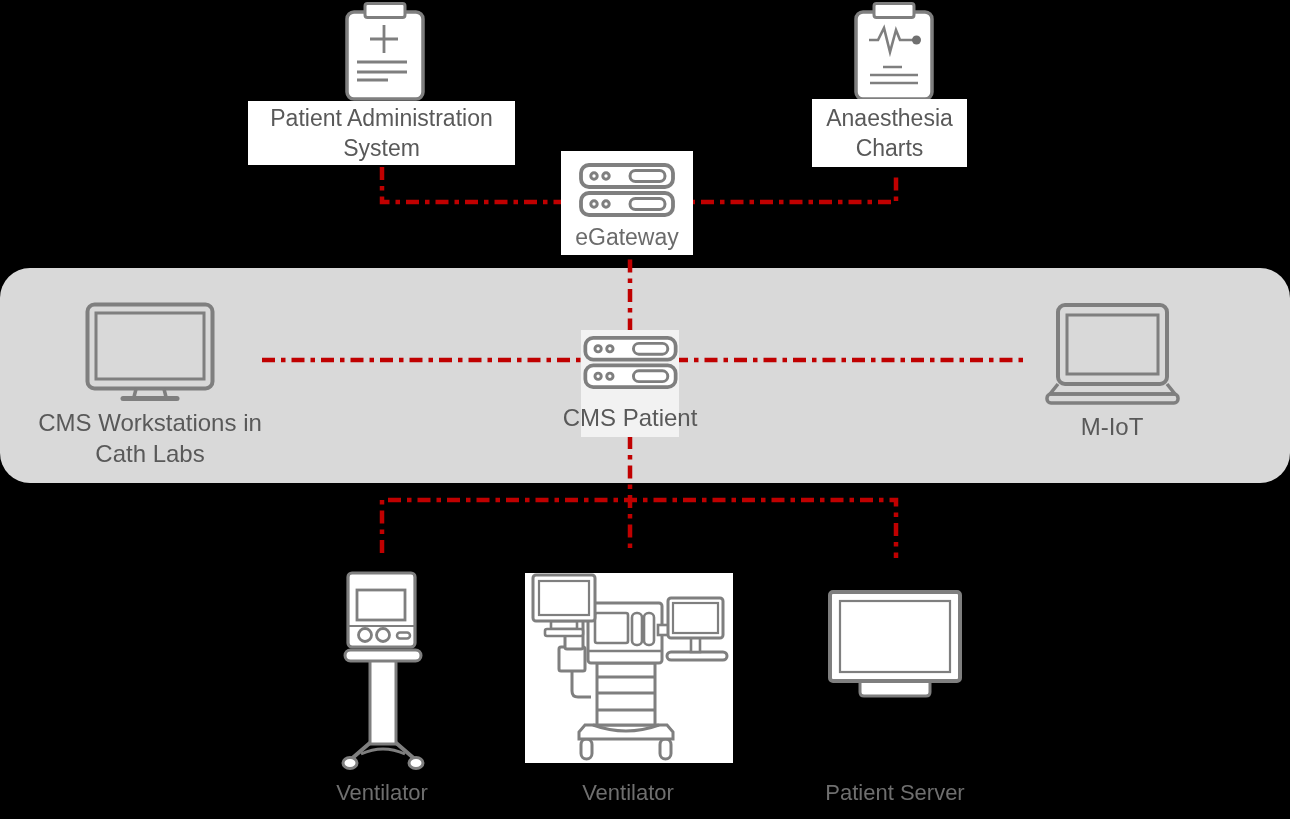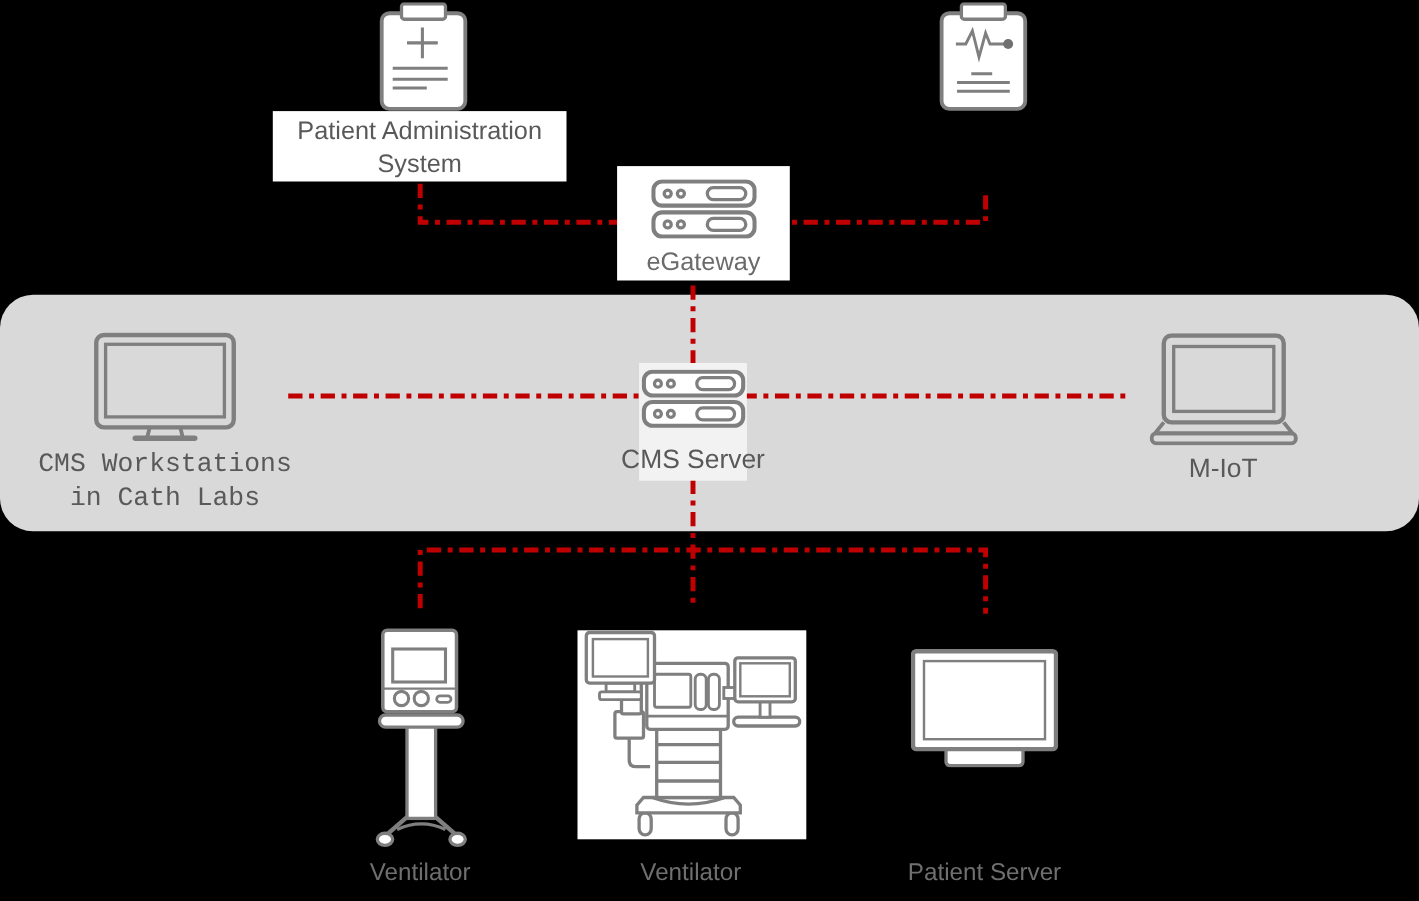--- a/index.html
+++ b/index.html
@@ -18,21 +18,21 @@
     font-size:23px;line-height:1.32;
   }
   .bandlabel{
     position:absolute;z-index:3;color:var(--txt);font-size:24px;line-height:1.3;
     text-align:center;
   }
   .bottomlabel{
     position:absolute;z-index:3;color:var(--txt-dim);font-size:22px;text-align:center;white-space:nowrap;
   }
   .whitebox{position:absolute;z-index:3;background:#fff;}
-  .egw{left:561px;top:151px;width:157px;height:104px;display:flex;flex-direction:column;align-items:center;}
+  .egw{left:561px;top:151px;width:132px;height:104px;display:flex;flex-direction:column;align-items:center;}
   .egw svg{margin-top:12px;}
   .egw .egw-label{color:#6b6b6b;font-size:23px;margin-top:7px;}
   .cmsbox{left:581px;top:330px;width:98px;height:107px;background:#f2f2f2;display:flex;justify-content:center;}
   .cmsbox svg{margin-top:6px;}
   .cms-label{position:absolute;left:545px;top:404px;width:170px;text-align:center;z-index:4;color:var(--txt);font-size:24px;white-space:nowrap;}
   svg .ln{fill:none;stroke:var(--ink);}
   svg .fw{fill:#fff;stroke:var(--ink);}
 </style>
 </head>
 <body>
@@ -63,20 +63,23 @@
 
   <div class="node" style="left:853px;top:2px;">
     <svg width="82" height="100" viewBox="0 0 82 100">
       <rect class="fw" x="3" y="10" width="76" height="87" rx="7" stroke-width="3.5"></rect>
       <rect class="fw" x="21" y="1.5" width="40" height="14" rx="2.5" stroke-width="3"></rect>
       <path class="ln" d="M16,38 L25,38 L31,26 L37,50 L43,28 L47,38 L61,38" stroke-width="2.6"></path>
       <circle cx="63.5" cy="38" r="4.5" fill="#707070"></circle>
       <path class="ln" d="M30,65 H49 M17,73 H65 M17,81 H65" stroke-width="2.6"></path>
     </svg>
   </div>
+  <div class="labelbox" style="left:812px;top:99px;width:155px;height:68px;">
+    <span>Anaesthesia Charts</span>
+  </div>
 
   <div class="whitebox egw">
     <svg width="96" height="54" viewBox="0 0 96 54">
       <rect class="fw" x="2" y="2" width="92" height="22" rx="8" stroke-width="3.8"></rect>
       <rect class="fw" x="2" y="30" width="92" height="22" rx="8" stroke-width="3.8"></rect>
       <circle class="ln" cx="15" cy="13" r="3.2" stroke-width="3"></circle>
       <circle class="ln" cx="27" cy="13" r="3.2" stroke-width="3"></circle>
       <circle class="ln" cx="15" cy="41" r="3.2" stroke-width="3"></circle>
       <circle class="ln" cx="27" cy="41" r="3.2" stroke-width="3"></circle>
       <rect class="ln" x="51" y="7.5" width="35" height="11" rx="5.5" stroke-width="3"></rect>
@@ -86,35 +89,35 @@
   </div>
 
   <div class="node" style="left:85px;top:302px;">
     <svg width="130" height="100" viewBox="0 0 130 100">
       <rect class="ln" x="2.5" y="2.5" width="125" height="84" rx="7" stroke-width="4"></rect>
       <rect class="ln" x="11" y="11" width="108" height="66" stroke-width="3"></rect>
       <path class="ln" d="M51,87 L49,95 M79,87 L81,95" stroke-width="3.5"></path>
       <path class="ln" d="M38,96.5 H92" stroke-width="5" stroke-linecap="round"></path>
     </svg>
   </div>
-  <div class="bandlabel" style="left:30px;top:407px;width:240px;font-family:Liberation Mono, monospace;">CMS Workstations in Cath Labs</div>
+  <div class="bandlabel" style="left:30px;top:407px;width:240px;">CMS Workstations in Cath Labs</div>
 
   <div class="whitebox cmsbox">
     <svg width="95" height="53" viewBox="0 0 96 54">
       <rect class="fw" x="2" y="2" width="92" height="22" rx="8" stroke-width="3.8"></rect>
       <rect class="fw" x="2" y="30" width="92" height="22" rx="8" stroke-width="3.8"></rect>
       <circle class="ln" cx="15" cy="13" r="3.2" stroke-width="3"></circle>
       <circle class="ln" cx="27" cy="13" r="3.2" stroke-width="3"></circle>
       <circle class="ln" cx="15" cy="41" r="3.2" stroke-width="3"></circle>
       <circle class="ln" cx="27" cy="41" r="3.2" stroke-width="3"></circle>
       <rect class="ln" x="51" y="7.5" width="35" height="11" rx="5.5" stroke-width="3"></rect>
       <rect class="ln" x="51" y="35.5" width="35" height="11" rx="5.5" stroke-width="3"></rect>
     </svg>
   </div>
-  <div class="cms-label">CMS Server</div>
+  <div class="cms-label">CMS Patient</div>
 
   <div class="node" style="left:1045px;top:303px;">
     <svg width="135" height="102" viewBox="0 0 135 102">
       <rect class="ln" x="13" y="2" width="109" height="79" rx="7" stroke-width="4"></rect>
       <rect class="ln" x="22" y="12" width="91" height="59" stroke-width="3"></rect>
       <path class="ln" d="M13,81 L5,91 H130 L122,81" stroke-width="3.5"></path>
       <rect class="ln" x="2" y="91" width="131" height="9" rx="4" stroke-width="3.5"></rect>
     </svg>
   </div>
   <div class="bandlabel" style="left:1042px;top:411px;width:140px;">M-IoT</div>

